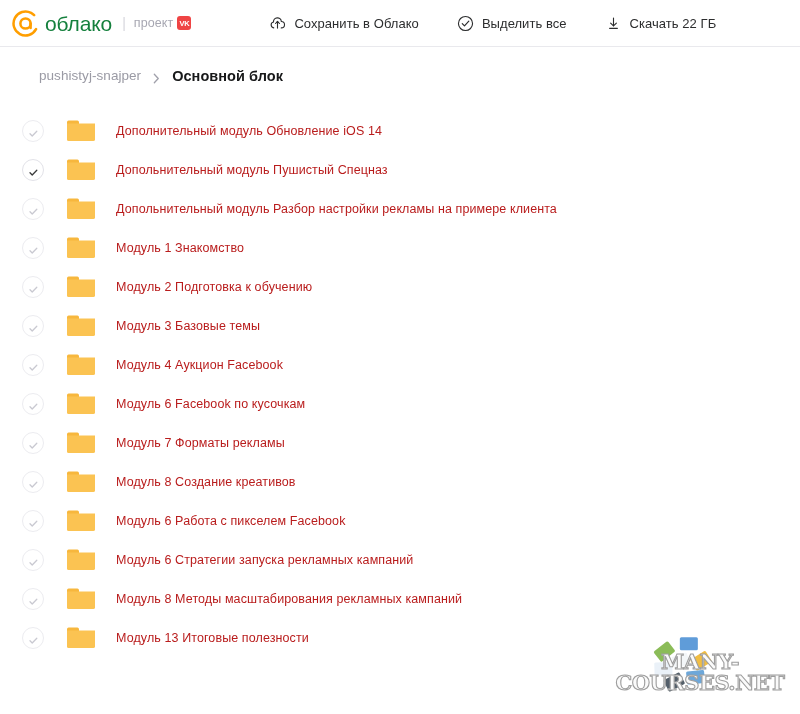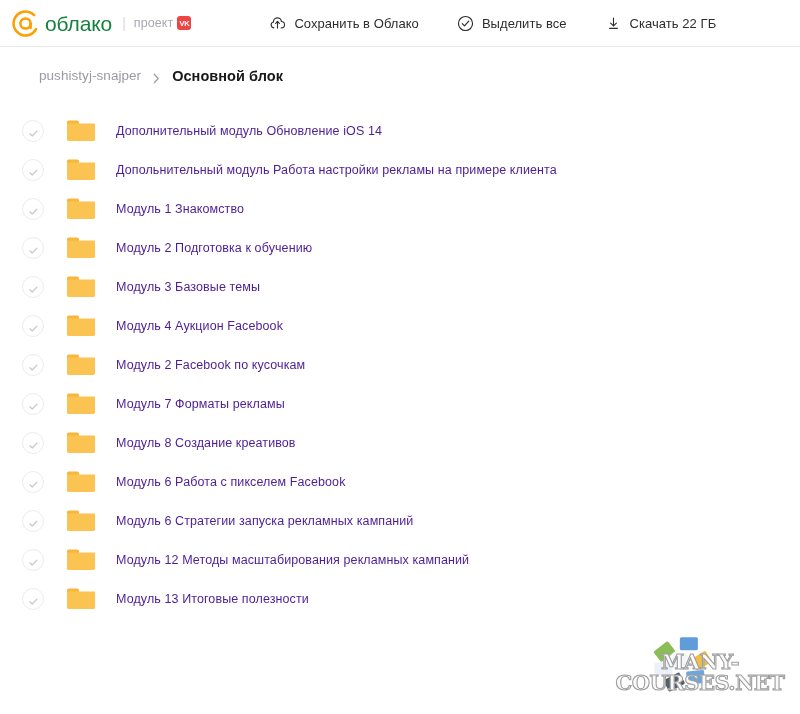--- a/index.html
+++ b/index.html
@@ -166,21 +166,21 @@
   .folder-icon {
     width: 28px;
     height: 23px;
     flex: 0 0 28px;
     margin-left: 23px;
     display: block;
   }
   .file-name {
     margin-left: 21px;
     font-size: 12.5px;
-    color: #4c1d95;
+    color: #b91c1c;
     letter-spacing: 0.1px;
     white-space: nowrap;
   }
 
   
   .watermark {
     position: absolute;
     right: 6px;
     bottom: 18px;
     width: 220px;
@@ -285,30 +285,42 @@
             <path d="M2.2 6.3 L4.6 8.7 L9.6 3.5" fill="none" stroke="#c9c9d1" stroke-width="1.4" stroke-linecap="round" stroke-linejoin="round"></path>
           </svg></span>
       </span>
       <span class="folder-icon"><svg viewBox="0 0 28 23" width="28" height="23">
           <path d="M0 3.2 A1.6 1.6 0 0 1 1.6 1.6 H10.4 A1.6 1.6 0 0 1 12 3.2 V5 H0 Z" fill="#f7b73d"></path>
           <path d="M0 4.6 H28 V20.4 A1.6 1.6 0 0 1 26.4 22 H1.6 A1.6 1.6 0 0 1 0 20.4 Z" fill="#fbc352"></path>
         </svg></span>
       <span class="file-name">Дополнительный модуль Обновление iOS 14</span>
     </div>
     <div class="file-row">
-      <span class="check-circle">
-        <span class="check-glyph"><svg viewBox="0 0 12 12" width="11" height="11">
-            <path d="M2.2 6.3 L4.6 8.7 L9.6 3.5" fill="none" stroke="#c9c9d1" stroke-width="1.4" stroke-linecap="round" stroke-linejoin="round"></path>
-          </svg></span>
-      </span>
-      <span class="folder-icon"><svg viewBox="0 0 28 23" width="28" height="23">
-          <path d="M0 3.2 A1.6 1.6 0 0 1 1.6 1.6 H10.4 A1.6 1.6 0 0 1 12 3.2 V5 H0 Z" fill="#f7b73d"></path>
-          <path d="M0 4.6 H28 V20.4 A1.6 1.6 0 0 1 26.4 22 H1.6 A1.6 1.6 0 0 1 0 20.4 Z" fill="#fbc352"></path>
-        </svg></span>
-      <span class="file-name">Допольнительный модуль Работа настройки рекламы на примере клиента</span>
+      <span class="check-circle active">
+        <span class="check-glyph"><svg viewBox="0 0 12 12" width="11" height="11">
+            <path d="M2.2 6.3 L4.6 8.7 L9.6 3.5" fill="none" stroke="#3a3b3c" stroke-width="1.4" stroke-linecap="round" stroke-linejoin="round"></path>
+          </svg></span>
+      </span>
+      <span class="folder-icon"><svg viewBox="0 0 28 23" width="28" height="23">
+          <path d="M0 3.2 A1.6 1.6 0 0 1 1.6 1.6 H10.4 A1.6 1.6 0 0 1 12 3.2 V5 H0 Z" fill="#f7b73d"></path>
+          <path d="M0 4.6 H28 V20.4 A1.6 1.6 0 0 1 26.4 22 H1.6 A1.6 1.6 0 0 1 0 20.4 Z" fill="#fbc352"></path>
+        </svg></span>
+      <span class="file-name">Допольнительный модуль Пушистый Спецназ</span>
+    </div>
+    <div class="file-row">
+      <span class="check-circle">
+        <span class="check-glyph"><svg viewBox="0 0 12 12" width="11" height="11">
+            <path d="M2.2 6.3 L4.6 8.7 L9.6 3.5" fill="none" stroke="#c9c9d1" stroke-width="1.4" stroke-linecap="round" stroke-linejoin="round"></path>
+          </svg></span>
+      </span>
+      <span class="folder-icon"><svg viewBox="0 0 28 23" width="28" height="23">
+          <path d="M0 3.2 A1.6 1.6 0 0 1 1.6 1.6 H10.4 A1.6 1.6 0 0 1 12 3.2 V5 H0 Z" fill="#f7b73d"></path>
+          <path d="M0 4.6 H28 V20.4 A1.6 1.6 0 0 1 26.4 22 H1.6 A1.6 1.6 0 0 1 0 20.4 Z" fill="#fbc352"></path>
+        </svg></span>
+      <span class="file-name">Допольнительный модуль Разбор настройки рекламы на примере клиента</span>
     </div>
     <div class="file-row">
       <span class="check-circle">
         <span class="check-glyph"><svg viewBox="0 0 12 12" width="11" height="11">
             <path d="M2.2 6.3 L4.6 8.7 L9.6 3.5" fill="none" stroke="#c9c9d1" stroke-width="1.4" stroke-linecap="round" stroke-linejoin="round"></path>
           </svg></span>
       </span>
       <span class="folder-icon"><svg viewBox="0 0 28 23" width="28" height="23">
           <path d="M0 3.2 A1.6 1.6 0 0 1 1.6 1.6 H10.4 A1.6 1.6 0 0 1 12 3.2 V5 H0 Z" fill="#f7b73d"></path>
           <path d="M0 4.6 H28 V20.4 A1.6 1.6 0 0 1 26.4 22 H1.6 A1.6 1.6 0 0 1 0 20.4 Z" fill="#fbc352"></path>
@@ -354,21 +366,21 @@
     <div class="file-row">
       <span class="check-circle">
         <span class="check-glyph"><svg viewBox="0 0 12 12" width="11" height="11">
             <path d="M2.2 6.3 L4.6 8.7 L9.6 3.5" fill="none" stroke="#c9c9d1" stroke-width="1.4" stroke-linecap="round" stroke-linejoin="round"></path>
           </svg></span>
       </span>
       <span class="folder-icon"><svg viewBox="0 0 28 23" width="28" height="23">
           <path d="M0 3.2 A1.6 1.6 0 0 1 1.6 1.6 H10.4 A1.6 1.6 0 0 1 12 3.2 V5 H0 Z" fill="#f7b73d"></path>
           <path d="M0 4.6 H28 V20.4 A1.6 1.6 0 0 1 26.4 22 H1.6 A1.6 1.6 0 0 1 0 20.4 Z" fill="#fbc352"></path>
         </svg></span>
-      <span class="file-name">Модуль 2 Facebook по кусочкам</span>
+      <span class="file-name">Модуль 6 Facebook по кусочкам</span>
     </div>
     <div class="file-row">
       <span class="check-circle">
         <span class="check-glyph"><svg viewBox="0 0 12 12" width="11" height="11">
             <path d="M2.2 6.3 L4.6 8.7 L9.6 3.5" fill="none" stroke="#c9c9d1" stroke-width="1.4" stroke-linecap="round" stroke-linejoin="round"></path>
           </svg></span>
       </span>
       <span class="folder-icon"><svg viewBox="0 0 28 23" width="28" height="23">
           <path d="M0 3.2 A1.6 1.6 0 0 1 1.6 1.6 H10.4 A1.6 1.6 0 0 1 12 3.2 V5 H0 Z" fill="#f7b73d"></path>
           <path d="M0 4.6 H28 V20.4 A1.6 1.6 0 0 1 26.4 22 H1.6 A1.6 1.6 0 0 1 0 20.4 Z" fill="#fbc352"></path>
@@ -414,21 +426,21 @@
     <div class="file-row">
       <span class="check-circle">
         <span class="check-glyph"><svg viewBox="0 0 12 12" width="11" height="11">
             <path d="M2.2 6.3 L4.6 8.7 L9.6 3.5" fill="none" stroke="#c9c9d1" stroke-width="1.4" stroke-linecap="round" stroke-linejoin="round"></path>
           </svg></span>
       </span>
       <span class="folder-icon"><svg viewBox="0 0 28 23" width="28" height="23">
           <path d="M0 3.2 A1.6 1.6 0 0 1 1.6 1.6 H10.4 A1.6 1.6 0 0 1 12 3.2 V5 H0 Z" fill="#f7b73d"></path>
           <path d="M0 4.6 H28 V20.4 A1.6 1.6 0 0 1 26.4 22 H1.6 A1.6 1.6 0 0 1 0 20.4 Z" fill="#fbc352"></path>
         </svg></span>
-      <span class="file-name">Модуль 12 Методы масштабирования рекламных кампаний</span>
+      <span class="file-name">Модуль 8 Методы масштабирования рекламных кампаний</span>
     </div>
     <div class="file-row">
       <span class="check-circle">
         <span class="check-glyph"><svg viewBox="0 0 12 12" width="11" height="11">
             <path d="M2.2 6.3 L4.6 8.7 L9.6 3.5" fill="none" stroke="#c9c9d1" stroke-width="1.4" stroke-linecap="round" stroke-linejoin="round"></path>
           </svg></span>
       </span>
       <span class="folder-icon"><svg viewBox="0 0 28 23" width="28" height="23">
           <path d="M0 3.2 A1.6 1.6 0 0 1 1.6 1.6 H10.4 A1.6 1.6 0 0 1 12 3.2 V5 H0 Z" fill="#f7b73d"></path>
           <path d="M0 4.6 H28 V20.4 A1.6 1.6 0 0 1 26.4 22 H1.6 A1.6 1.6 0 0 1 0 20.4 Z" fill="#fbc352"></path>

